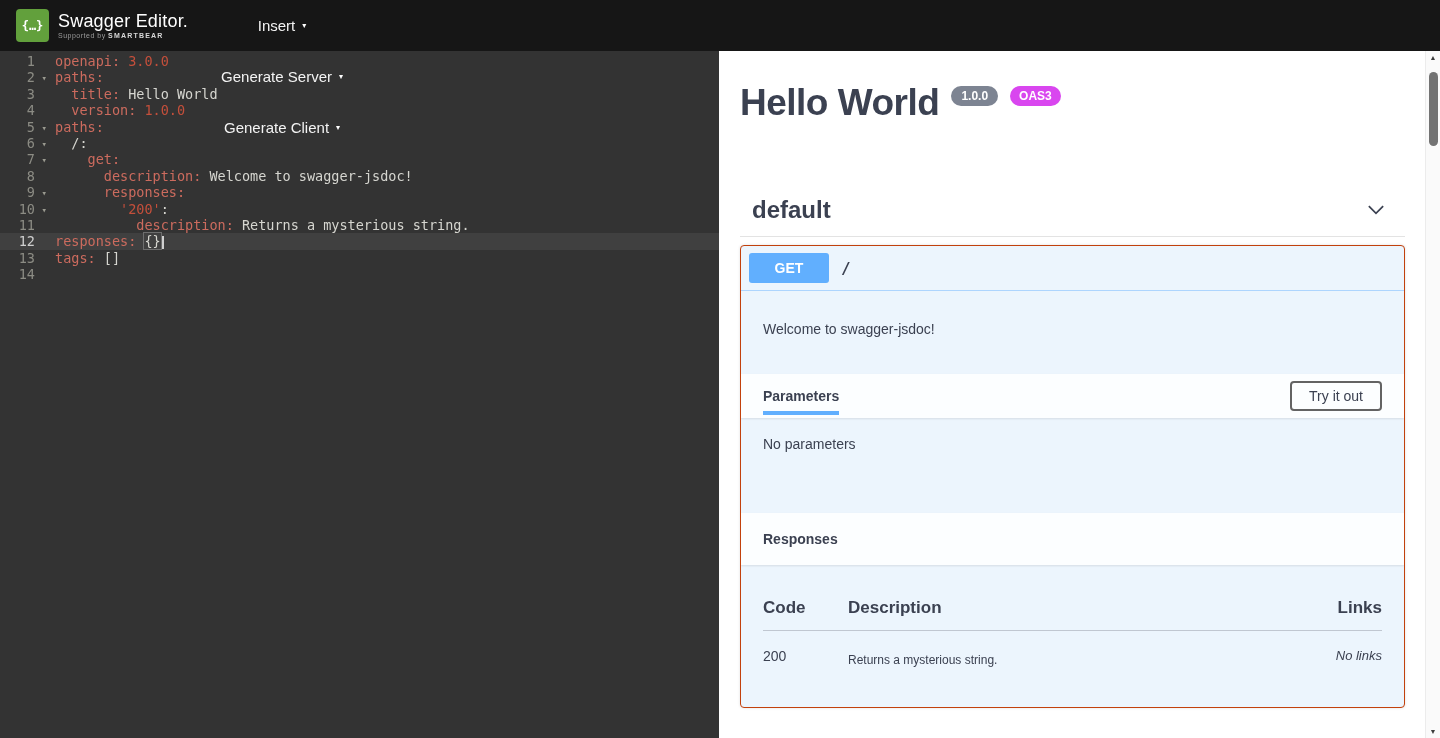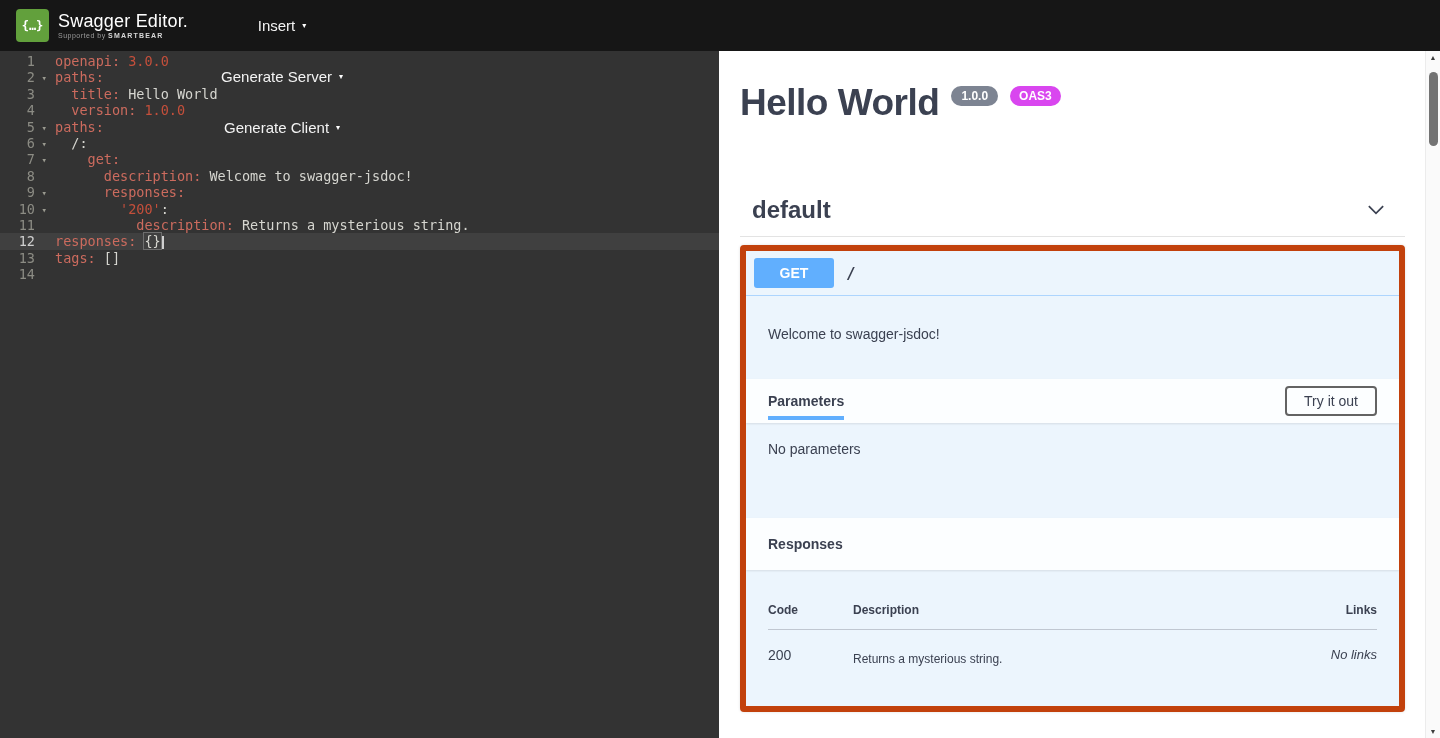--- a/index.html
+++ b/index.html
@@ -67,21 +67,21 @@
     padding:3px 9px; border-radius:11px;text-align:right;
   }
   .tag-section {
     margin-top:75px; display:flex; align-items:center; justify-content:space-between;
     border-bottom:1px solid #e3e3e3; padding:0 18px 12px 12px; cursor:pointer;
   }
   .tag-title { margin:0; font-size:24px; font-weight:600; color:#3b4151; }
   .chevron { display:flex; align-items:center; }
 
   .opblock {
-    margin-top:8px; border:6px solid #c2410c; border-radius:4px;
+    margin-top:8px; border:1px solid #c2410c; border-radius:4px;
     background:#ecf5fd; box-shadow:0 0 3px rgba(0,0,0,.12); overflow:hidden;
   }
   .op-summary {
     display:flex; align-items:center; padding:7px 8px;
     border-bottom:1px solid rgba(97,175,254,.45); cursor:pointer;
   }
   .method {
     background:#61affe; color:#fff; font-weight:700; font-size:14px;
     border-radius:3px; padding:7px 0; width:80px; text-align:center;
   }
@@ -95,21 +95,21 @@
   .tab { font-size:14px; font-weight:700; color:#3b4151; border-bottom:4px solid #61affe; padding:10px 0 7px; cursor:pointer; }
   .try-btn {
     background:transparent; border:2px solid #636363; border-radius:4px; color:#3b4151;
     font-weight:400; font-size:14px; padding:5px 17px; font-family:inherit; cursor:pointer;
   }
   .params-body { padding:18px 22px; height:95px; font-size:14px; color:#3b4151; }
   .responses-header { height:52px; }
   .resp-title { font-size:14px; font-weight:700; color:#3b4151; }
   .resp-body { padding:19px 22px 40px; }
   .tbl-head {
-    display:flex; font-size:12px; font-weight:700; color:#3b4151;
+    display:flex; font-size:17px; font-weight:700; color:#3b4151;
     border-bottom:1px solid rgba(59,65,81,.25); padding:14px 0 12px;
   }
   .col-code, .cell-code { width:85px; }
   .col-desc, .cell-desc { flex:1; }
   .col-links, .cell-links { width:80px; text-align:right; }
   .tbl-row { display:flex; padding-top:17px; }
   .cell-code { font-size:14px; color:#3b4151; }
   .cell-desc { font-size:12px; color:#3b4151; padding-top:5px; }
   .cell-links { font-style:italic; font-size:13px; color:#3b4151; }
 

